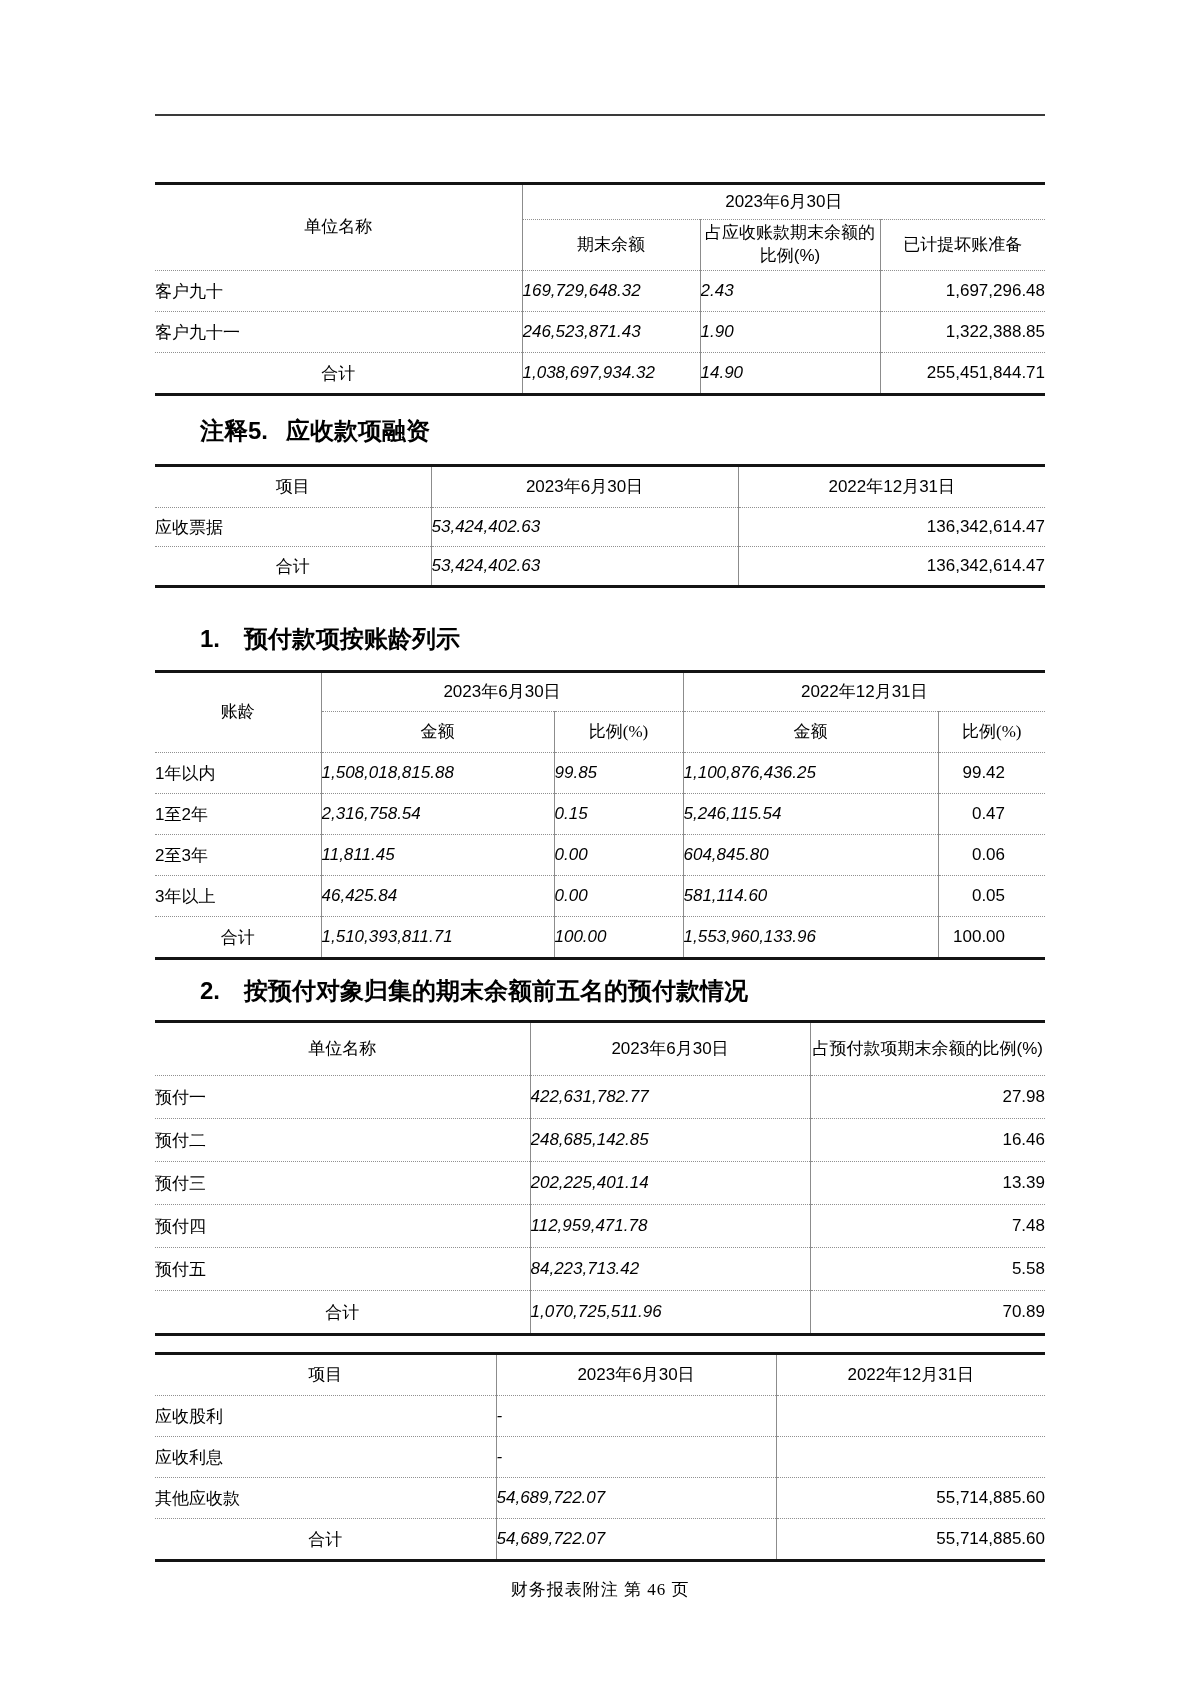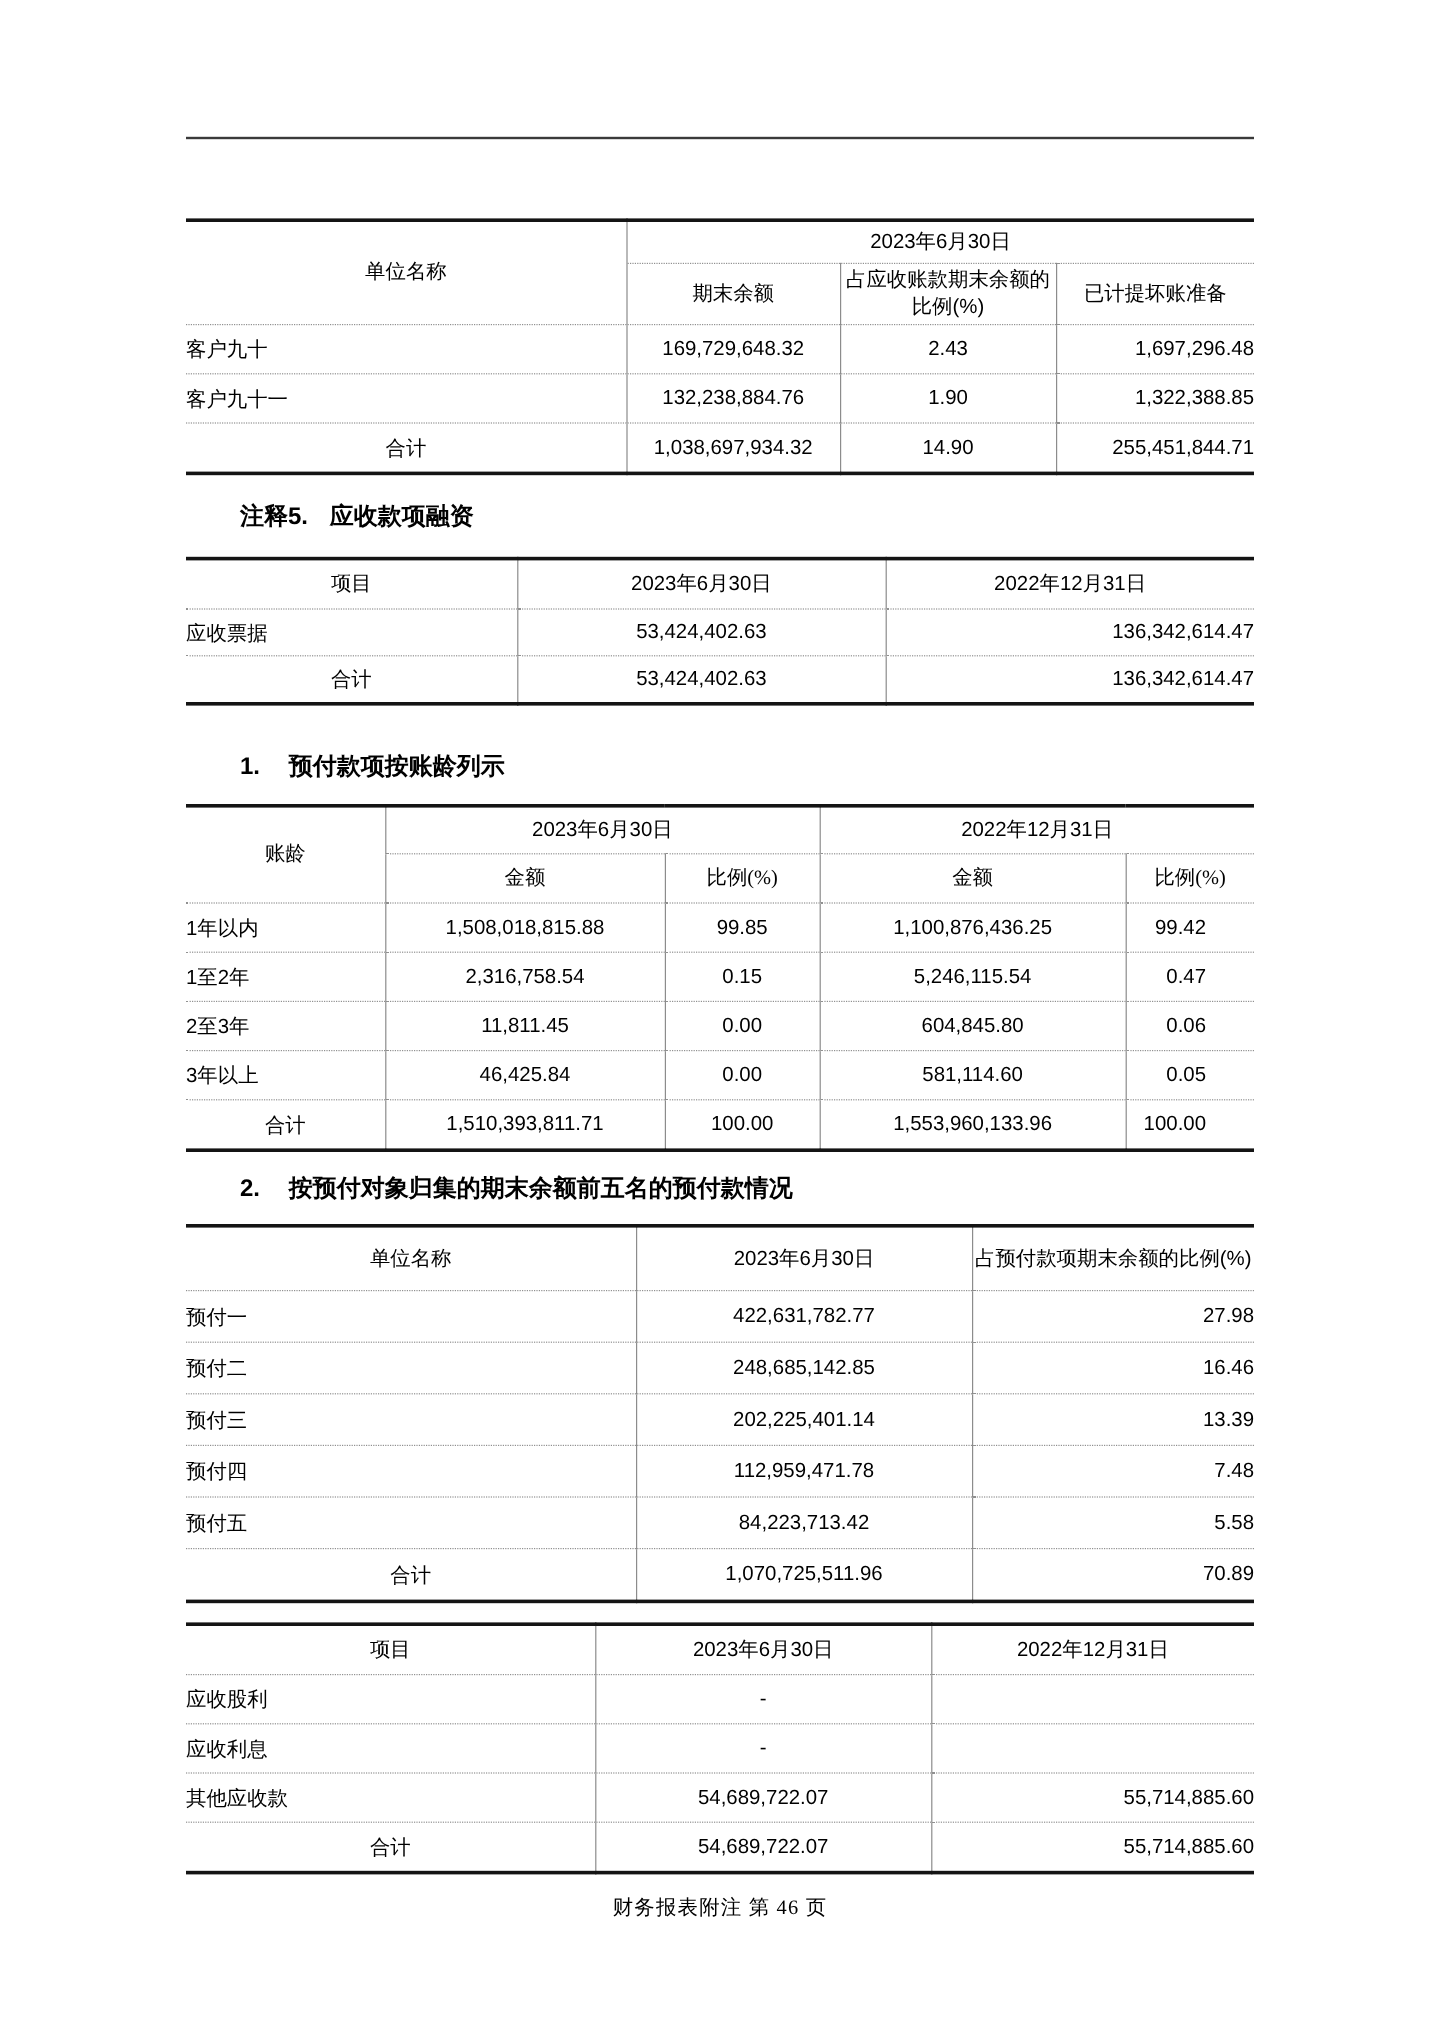--- a/index.html
+++ b/index.html
@@ -22,21 +22,21 @@
   .fin-table td{
     border-bottom:1px dotted #909090;
     padding:0;vertical-align:middle;font-weight:normal;
     overflow:hidden;white-space:normal;
   }
   .fin-table tr.last td{border-bottom:none;}
   .bl{border-left:1px solid #8c8c8c;}
   .hd{text-align:center;line-height:1.35;padding:2px 4px;}
   .lbl{text-align:left;padding-left:10px;}
   .ctr{text-align:center;}
-  .num{text-align:center;padding-right:12px;}
+  .num{text-align:left;padding-right:12px;font-style:italic;}
   .numlast{text-align:right;padding-right:64px;}
   .t3 .numlast{padding-right:40px;}
 
   .t1{margin-top:66px;}
   .t1 tr.gh td{height:34px;}
   .t1 tr.sh td{height:50px;}
   .t1 tr.r td{height:40px;}
 
   .t2{margin-top:20px;}
   .t2 tr.h td{height:40px;}
@@ -48,21 +48,21 @@
   .t3 tr.r td{height:40px;}
 
   .t4{margin-top:16px;}
   .t4 tr.h td{height:52px;}
   .t4 tr.r td{height:42px;}
 
   .t5{margin-top:16px;}
   .t5 tr.h td{height:40px;}
   .t5 tr.r td{height:40px;}
 
-  .note-h{font-weight:bold;font-size:20px;padding-left:45px;line-height:26px;}
+  .note-h{font-weight:bold;font-size:24px;padding-left:45px;line-height:26px;}
   .note-h .lab{margin-right:18px;}
   .sub-h .lab{margin-right:24px;}
   .mt-note5{margin-top:22px;}
   .mt-note6{margin-top:30px;}
   .mt-sub1{margin-top:38px;}
   .mt-sub2{margin-top:18px;}
   .mt-note7{margin-top:18px;}
 
   .footer{
     text-align:center;
@@ -95,21 +95,21 @@
       <td class="hd bl">已计提坏账准备</td>
     </tr>
     <tr class="r">
       <td class="lbl">客户九十</td>
       <td class="num bl">169,729,648.32</td>
       <td class="num bl">2.43</td>
       <td class="numlast bl">1,697,296.48</td>
     </tr>
     <tr class="r">
       <td class="lbl">客户九十一</td>
-      <td class="num bl">132,238,884.76</td>
+      <td class="num bl">246,523,871.43</td>
       <td class="num bl">1.90</td>
       <td class="numlast bl">1,322,388.85</td>
     </tr>
     <tr class="r last">
       <td class="ctr">合计</td>
       <td class="num bl">1,038,697,934.32</td>
       <td class="num bl">14.90</td>
       <td class="numlast bl">255,451,844.71</td>
     </tr>
   </tbody>

